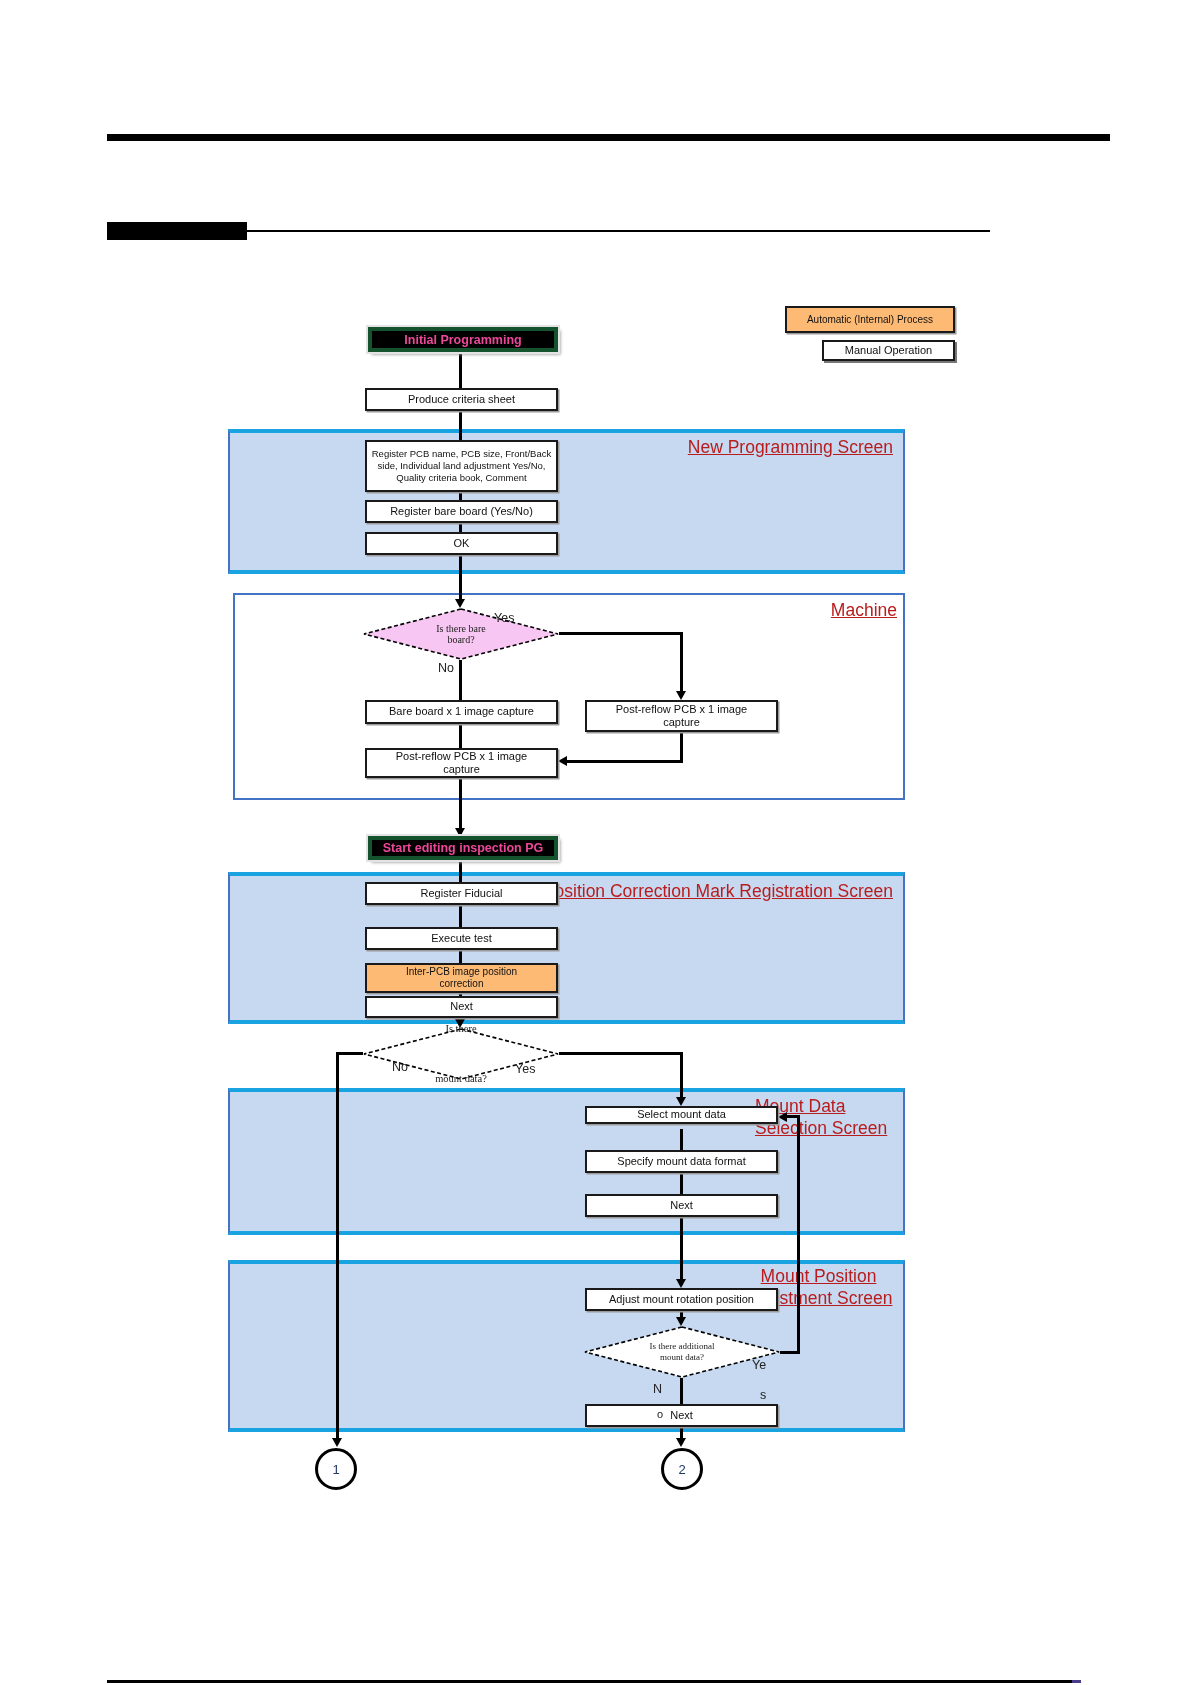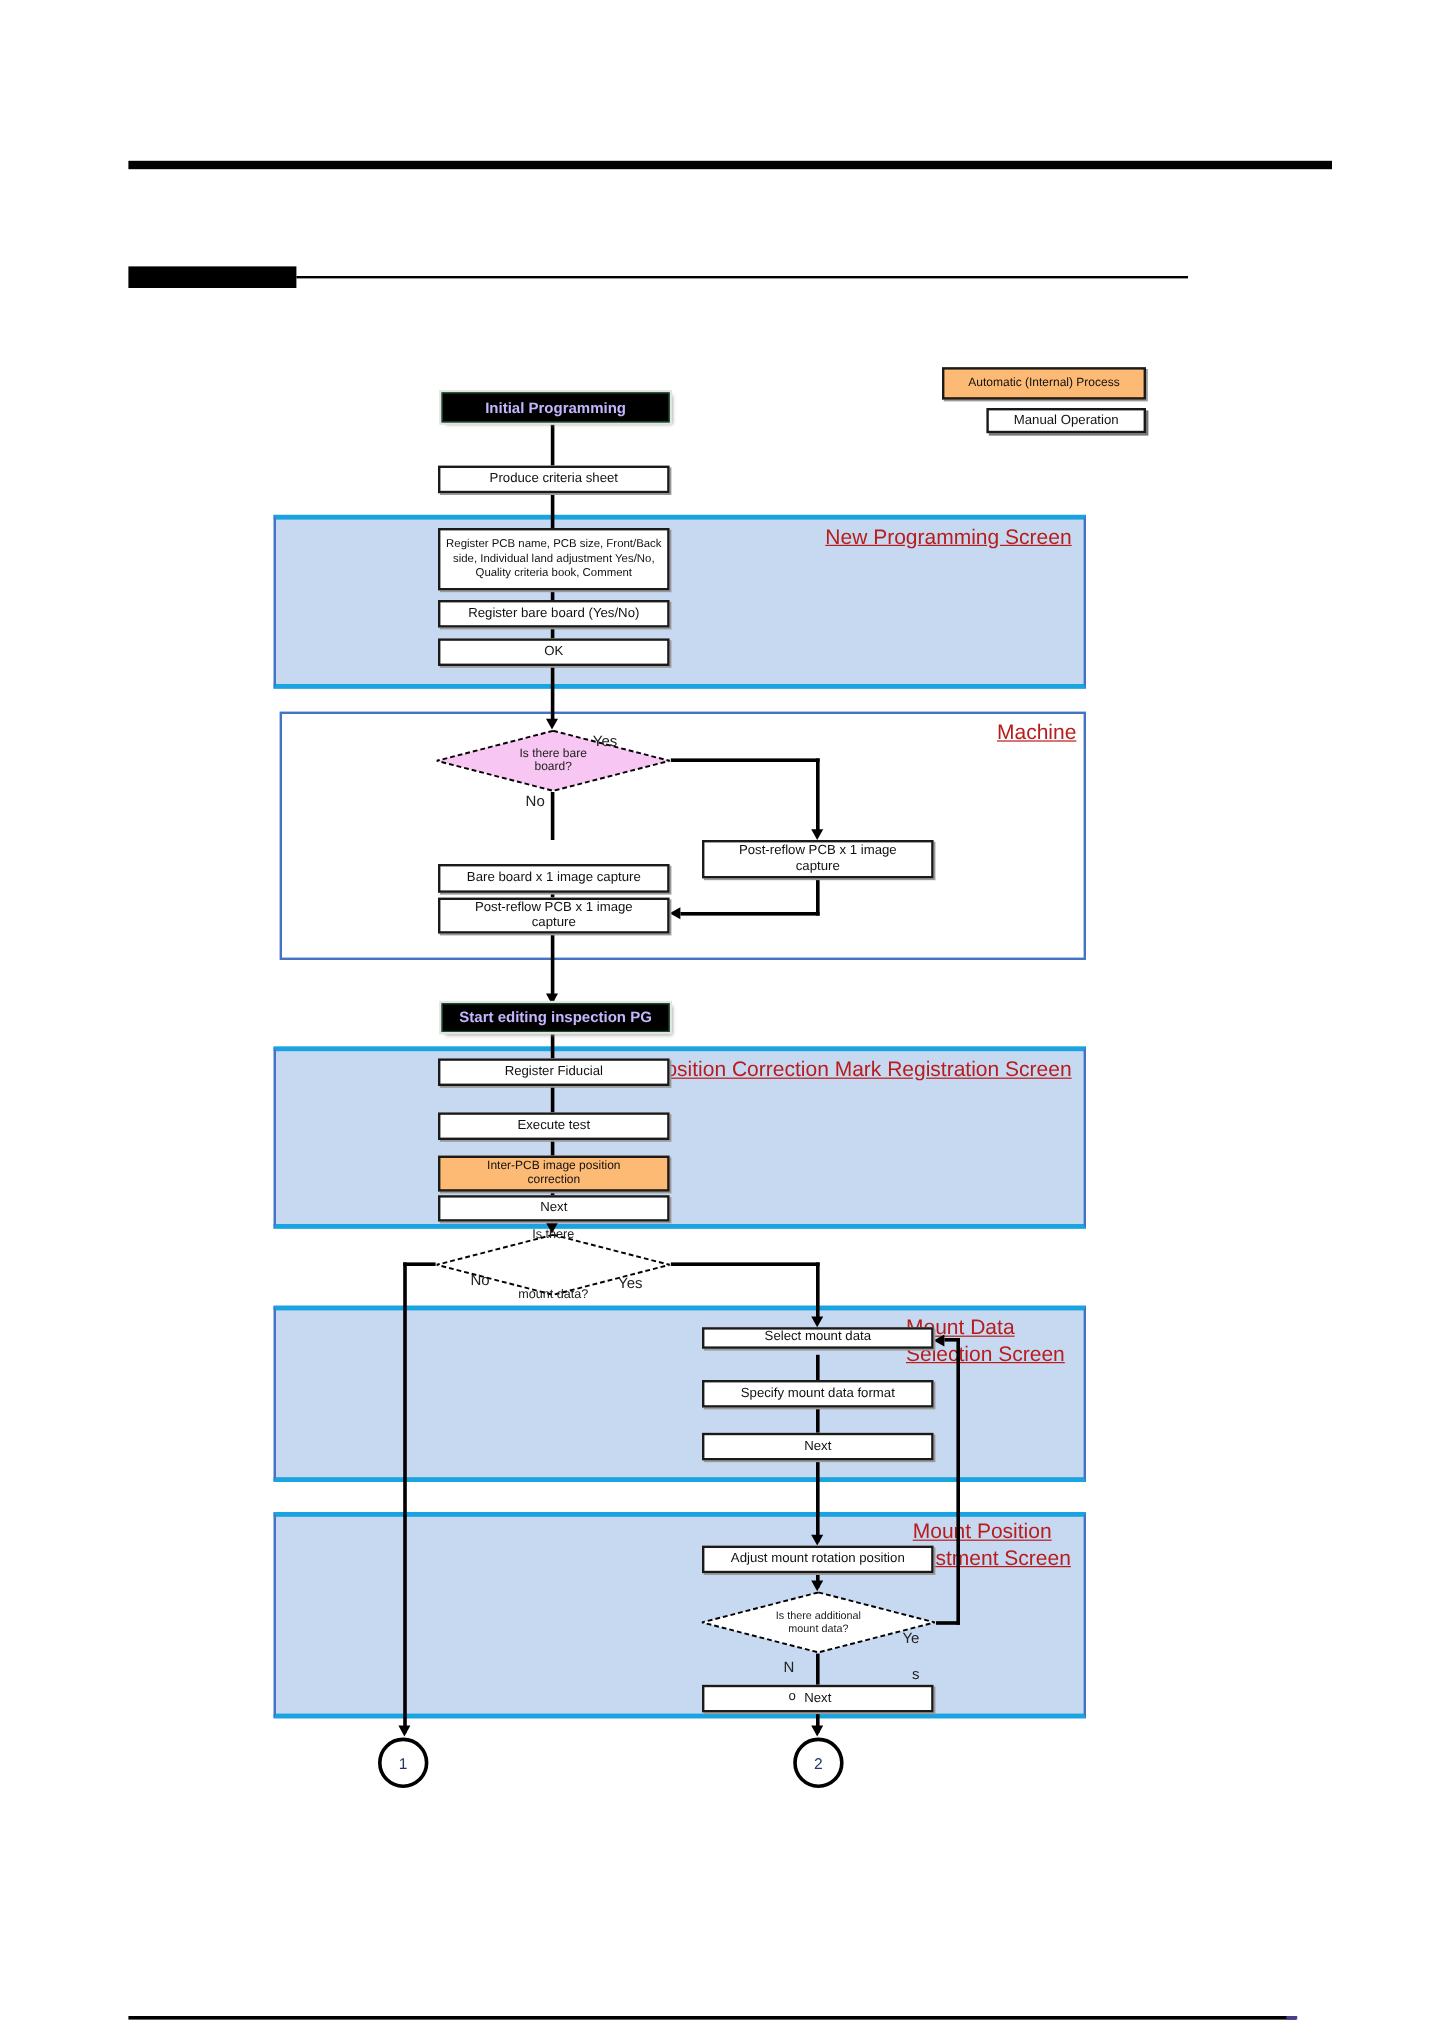--- a/index.html
+++ b/index.html
@@ -13,34 +13,34 @@
   
   .ah-d{position:absolute;width:0;height:0;border-left:5.5px solid transparent;
         border-right:5.5px solid transparent;border-top:9px solid #000;}
   .ah-l{position:absolute;width:0;height:0;border-top:5.5px solid transparent;
         border-bottom:5.5px solid transparent;border-right:9px solid #000;}
   
   .nbox{position:absolute;background:#fff;border:2px solid #1a1a1a;box-sizing:border-box;
         display:flex;align-items:center;justify-content:center;text-align:center;
         font-size:11px;line-height:1.2;box-shadow:1.5px 1.5px 0 #9a9a9a;}
   .nbox.pink{background:#fdba74;}
-  .kbox{position:absolute;background:#000;color:#c4b5fd;font-weight:bold;font-size:12.5px;
+  .kbox{position:absolute;background:#000;color:#ec4899;font-weight:bold;font-size:12.5px;
         display:flex;align-items:center;justify-content:center;text-align:center;
-        box-sizing:border-box;border:1px solid #14532d;
+        box-sizing:border-box;border:4px solid #14532d;
         box-shadow:0 0 0 2px #e3e3e3,2.5px 2.5px 3px #9a9a9a;}
   
   .panel{position:absolute;box-sizing:border-box;background:#C6D9F1;
          border-top:4px solid #19A3E0;border-bottom:4px solid #19A3E0;
          border-left:2px solid #4472C4;border-right:2px solid #4472C4;}
   .panel.white{background:#fff;border:2px solid #4472C4;}
   .seclabel{position:absolute;color:#b91c1c;font-size:17.5px;line-height:1.25;text-decoration:underline;}
   
   .dwrap{position:absolute;}
   .dtext{position:absolute;display:flex;flex-direction:column;align-items:center;
-         justify-content:center;text-align:center;color:#222;}
+         justify-content:center;text-align:center;color:#222;font-family:Liberation Serif, serif;}
   .lab{position:absolute;font-size:12.5px;color:#222;}
   .circle{position:absolute;width:42px;height:42px;border:3px solid #000;border-radius:50%;
           box-sizing:border-box;display:flex;align-items:center;justify-content:center;
           font-size:13px;color:#1F3864;background:#fff;}
 </style>
 </head>
 <body>
 
 <div class="page">
 
@@ -150,21 +150,21 @@
       <polygon points="98,1 195,26 98,51 1,26" fill="#F8C6F2" stroke="#000" stroke-width="1.6" stroke-dasharray="4,2.5"></polygon>
     </svg>
     <div class="dtext" style="left:0;top:0;width:196px;height:52px;font-size:10px;line-height:1.15;">
       <span>Is there bare</span>
       <span>board?</span>
     </div>
   </div>
   <div class="lab" style="left:494px;top:611px;">Yes</div>
   <div class="lab" style="left:438px;top:661px;">No</div>
 
-  <div class="nbox" style="left:365px;top:720px;width:193px;height:24px;align-items:center;">
+  <div class="nbox" style="left:365px;top:700px;width:193px;height:24px;align-items:center;">
       <span>Bare board x 1 image capture</span>
     </div>
 
   <div class="nbox" style="left:585px;top:700px;width:193px;height:32px;padding:0 18px;">
       <span>Post-reflow PCB x 1 image capture</span>
     </div>
 
   <div class="nbox" style="left:365px;top:748px;width:193px;height:30px;padding:0 18px;">
       <span>Post-reflow PCB x 1 image capture</span>
     </div>

